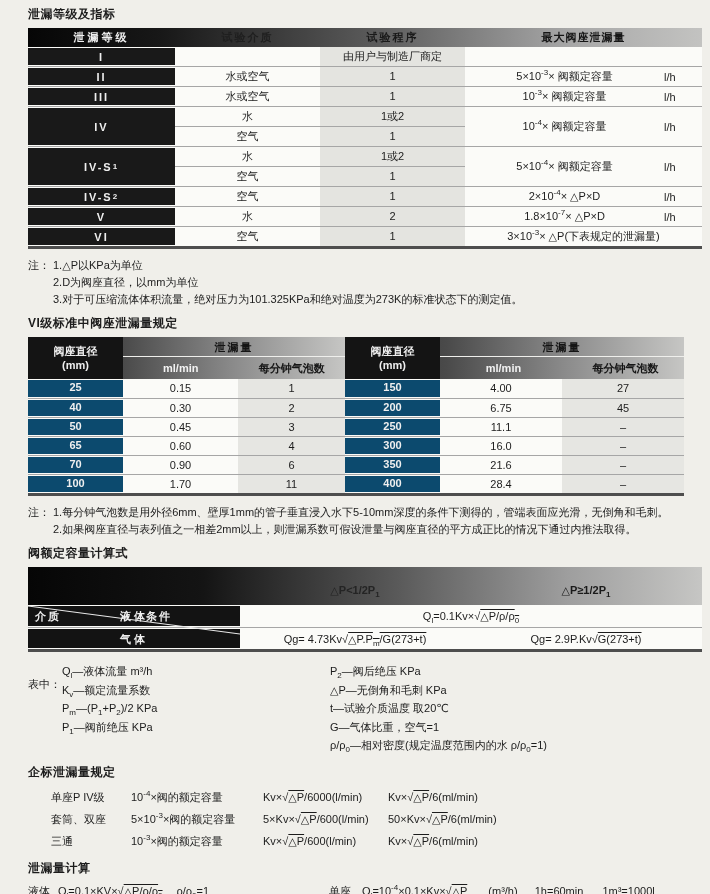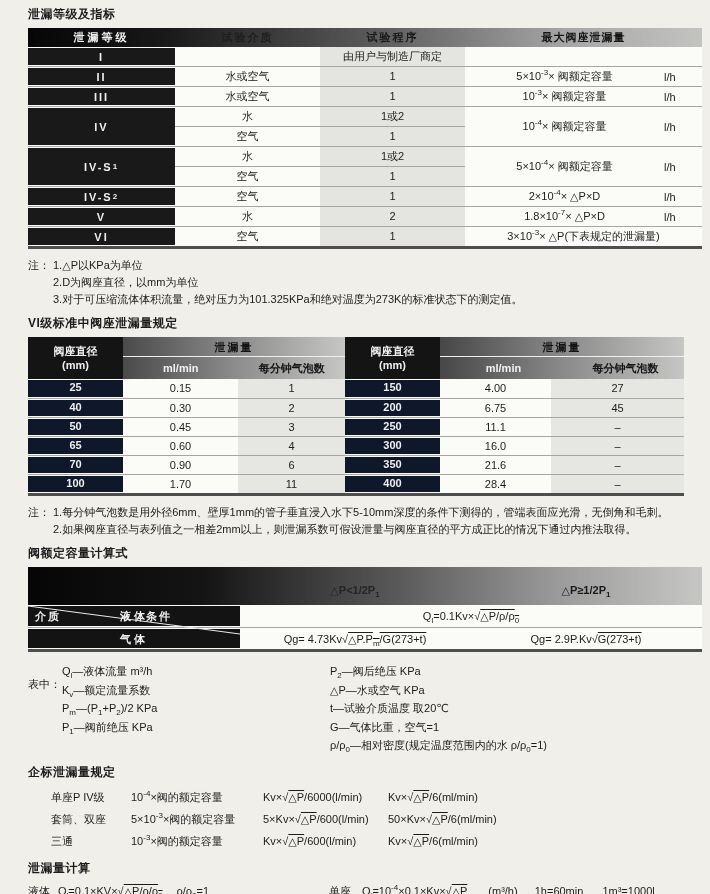--- a/index.html
+++ b/index.html
@@ -51,24 +51,24 @@
   .t2diam { width:95px; background:#141414; color:#eeeeee; font-weight:bold;
     display:flex; flex-direction:column; align-items:center; justify-content:center; line-height:14px; }
   .t2hr { flex:1; display:flex; flex-direction:column; }
   .t2leak { height:20px; line-height:20px; text-align:center; color:#141414; font-weight:bold;
     letter-spacing:2px; border-bottom:1px solid #efefec; }
   .t2subhead { flex:1; display:flex; align-items:center; font-weight:bold; }
   .t2ml { width:52%; text-align:center; color:#f2f2f2; }
   .t2bu { flex:1; text-align:center; color:#161616; }
   .t2row { display:flex; height:19px; line-height:17px; }
   .t2row + .t2row { border-top:1px solid #a6a6a6; }
-  .t2g { width:95px; background:#0f172a; color:#efefef; font-weight:bold; text-align:center;
+  .t2g { width:95px; background:#0c4a6e; color:#efefef; font-weight:bold; text-align:center;
     margin:1px 0; line-height:15px; }
   .t2val { width:115px; text-align:center; line-height:19px; }
-  .t2.right .t2val { width:111px; }
+  .t2.right .t2val { width:122px; }
   .t2bub { flex:1; text-align:center; background:#e6e6e2; line-height:19px; }
 
   
   .t3 { width:674px; background:#fbfbf8; border-bottom:3px solid #4e4e4e; }
   .t3head { display:flex; height:38px; position:relative;
     background:linear-gradient(90deg,#060606 0%,#141414 26%,#5a5a5a 55%,#9e9e9e 80%,#c6c6c4 100%);align-items:flex-end; }
   .t3diag { width:212px; position:relative; }
   .t3diag svg { position:absolute; left:0; top:0; }
   .t3medium { position:absolute; left:7px; top:4px; color:#efefef; font-weight:bold; letter-spacing:2px; }
   .t3cond { position:absolute; left:118px; top:4px; color:#efefef; font-weight:bold; letter-spacing:2px; }
@@ -370,21 +370,21 @@
       <span class="leg-label">表中：</span>
       <div>
           <div class="leg-line">Q<sub>l</sub>—液体流量  m³/h</div>
           <div class="leg-line">K<sub>v</sub>—额定流量系数</div>
           <div class="leg-line">P<sub>m</sub>—(P<sub>1</sub>+P<sub>2</sub>)/2  KPa</div>
           <div class="leg-line">P<sub>1</sub>—阀前绝压   KPa</div>
         </div>
     </div>
     <div class="leg-right">
         <div class="leg-line-r">P<sub>2</sub>—阀后绝压   KPa</div>
-        <div class="leg-line-r">△P—水或空气  KPa</div>
+        <div class="leg-line-r">△P—无倒角和毛刺  KPa</div>
         <div class="leg-line-r">t—试验介质温度 取20℃</div>
         <div class="leg-line-r">G—气体比重，空气=1</div>
         <div class="leg-line-r">ρ/ρ<sub>0</sub>—相对密度(规定温度范围内的水 ρ/ρ<sub>0</sub>=1)</div>
       </div>
   </div>
 
   <div class="sec-title">企标泄漏量规定</div>
   <div class="s4rows">
       <div class="s4row">
         <div class="s4c1">单座P IV级</div>

